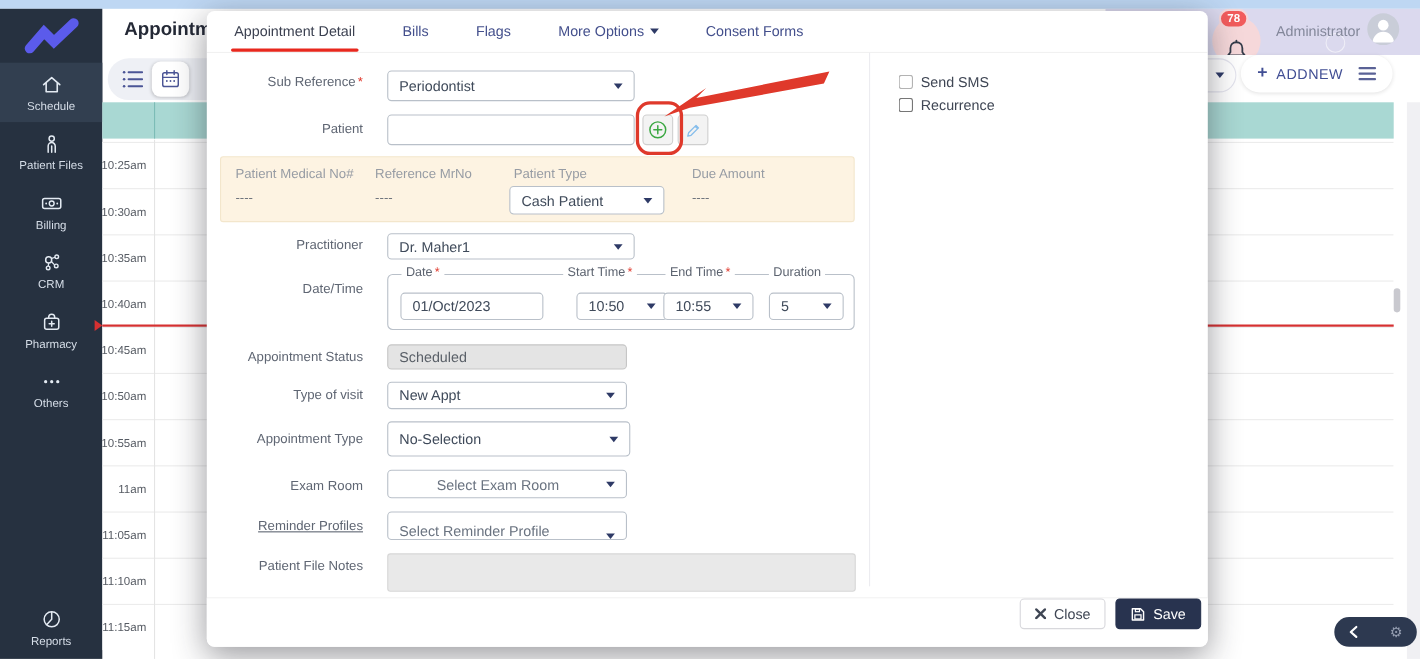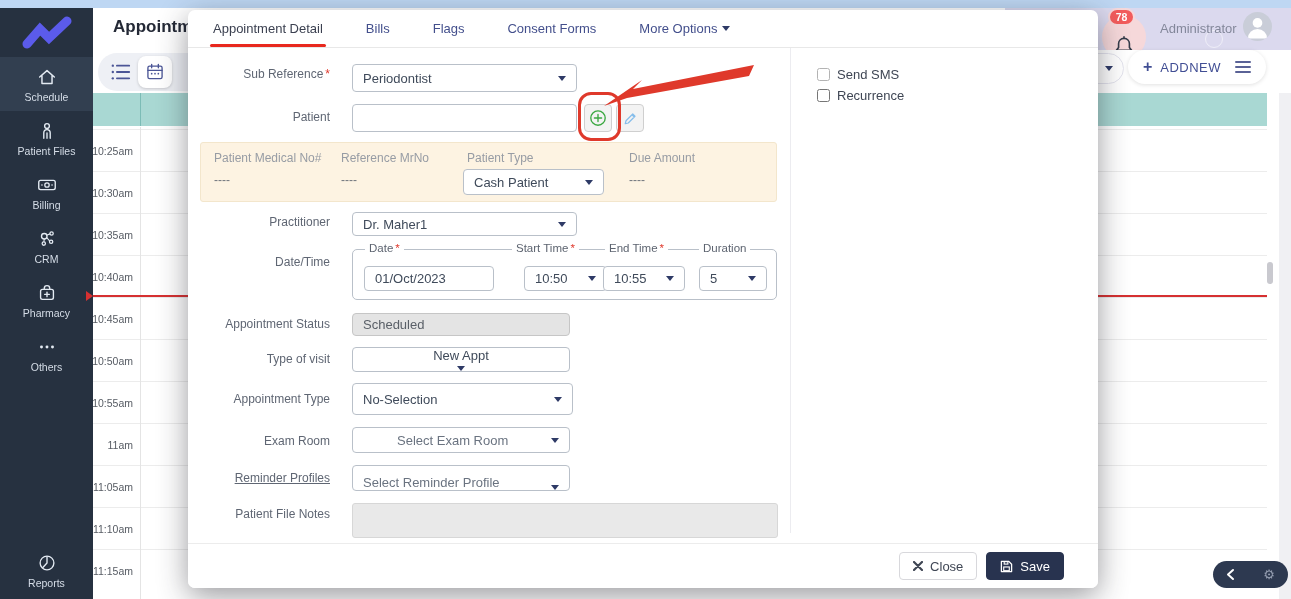--- a/index.html
+++ b/index.html
@@ -64,21 +64,21 @@
   .txt-input{position:absolute;background:#fff;border:1px solid #b9c0c9;border-radius:4px;font-size:13px;color:#3f4a5a;padding:0 10px;outline:none;}
   .mini-btn{position:absolute;width:28px;height:28px;background:#f3f3f3;border:1px solid #cfcfcf;border-radius:4px;display:flex;align-items:center;justify-content:center;cursor:pointer;}
   .cream{position:absolute;left:12px;top:132px;width:577px;height:60px;background:var(--cream,#fdf3e2);border:1px solid #f3e6cc;border-radius:3px;}
   .cream .clabel{position:absolute;top:8px;font-size:12px;color:#979ca4;white-space:nowrap;}
   .cream .cval{position:absolute;top:30px;font-size:12px;color:#70757d;}
   .fset{position:absolute;left:164px;top:239px;width:425px;height:51px;border:1px solid #b9c0c9;border-radius:5px;}
   .legend{position:absolute;top:-8px;background:#fff;padding:0 4px;font-size:11.5px;color:#5d6470;white-space:nowrap;}
   .opt-divider{position:absolute;left:602px;top:38px;height:485px;width:1px;background:#ececf0;}
   .opt-row{position:absolute;left:629px;display:flex;align-items:center;gap:7px;font-size:13px;color:#3f4654;}
   .opt-row input{width:13px;height:13px;margin:0;}
-  .footer{position:absolute;left:0;bottom:0;width:100%;height:45px;border-top:1px solid #ececec;display:flex;align-items:center;justify-content:flex-end;gap:9px;padding-right:34px;border-radius:0 0 7px 7px;background:#fff;}
+  .footer{position:absolute;left:0;bottom:0;width:100%;height:45px;border-top:1px solid #ececec;display:flex;justify-content:flex-end;gap:9px;padding-right:6px;border-radius:0 0 7px 7px;background:#fff;}
   .btn{height:28px;border-radius:4px;display:flex;align-items:center;gap:7px;padding:0 13px;font-size:13px;cursor:pointer;}
   .btn-close{background:#fff;border:1px solid #d8d8dc;color:#3f4654;}
   .btn-save{background:var(--dark_navy_btn,#28334f);border:1px solid var(--dark_navy_btn,#28334f);color:#fff;}
 
   
   .ann-rect{position:absolute;left:578px;top:92px;width:43px;height:49px;border:3.5px solid var(--red_annotation,#df392b);border-radius:13px;z-index:30;}
   .ann-arrow{position:absolute;left:596px;top:58px;z-index:30;}
 
   
   .corner-pill{position:absolute;left:1213px;top:561px;width:75px;height:27px;border-radius:14px;background:#2d3950;z-index:5;display:flex;align-items:center;justify-content:space-between;padding:0 13px;cursor:pointer;}
@@ -254,25 +254,25 @@
       <span class="tab active">
           <span>Appointment Detail</span>
         </span>
       <span class="tab">
           <span>Bills</span>
         </span>
       <span class="tab">
           <span>Flags</span>
         </span>
       <span class="tab">
-          <span>Consent Forms</span>
+          <span>More Options</span>
+          <span class="caret"></span>
         </span>
       <span class="tab">
-          <span>More Options</span>
-          <span class="caret"></span>
+          <span>Consent Forms</span>
         </span>
     </div>
 
     <div class="flabel" style="top:57px;"><span>Sub Reference</span><span class="req">*</span></div>
     <div class="sel" style="left:164px;top:54px;width:225px;height:28px;">
       <span class="val">Periodontist</span>
         <span class="caret"></span>
     </div>
 
     <div class="flabel" style="top:100px;"><span>Patient</span></div>
@@ -329,21 +329,21 @@
           <span class="caret"></span>
         </div>
     </div>
 
     <div class="flabel" style="top:307px;"><span>Appointment Status</span></div>
     <div class="sel" style="left:164px;top:303px;width:218px;height:23px;background:#e4e4e4;border-color:#c6c6c6;">
       <span class="val" style="color:#5a6068;">Scheduled</span>
     </div>
 
     <div class="flabel" style="top:342px;"><span>Type of visit</span></div>
-    <div class="sel" style="left:164px;top:337px;width:218px;height:25px;flex-direction:column;">
+    <div class="sel" style="left:164px;top:337px;width:218px;height:25px;">
         <span class="val">New Appt</span>
         <span class="caret"></span>
       </div>
 
     <div class="flabel" style="top:382px;"><span>Appointment Type</span></div>
     <div class="sel" style="left:164px;top:373px;width:221px;height:32px;">
         <span class="val">No-Selection</span>
         <span class="caret"></span>
       </div>
 

